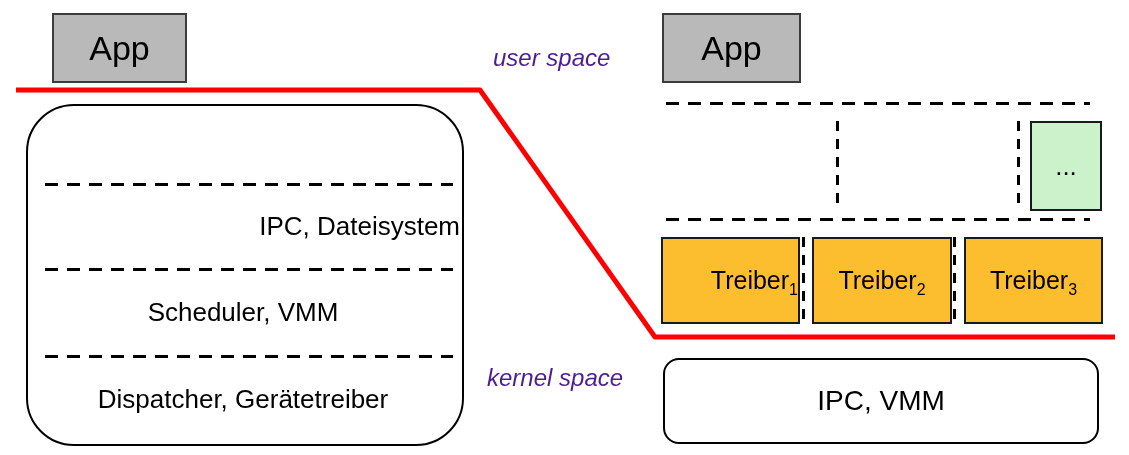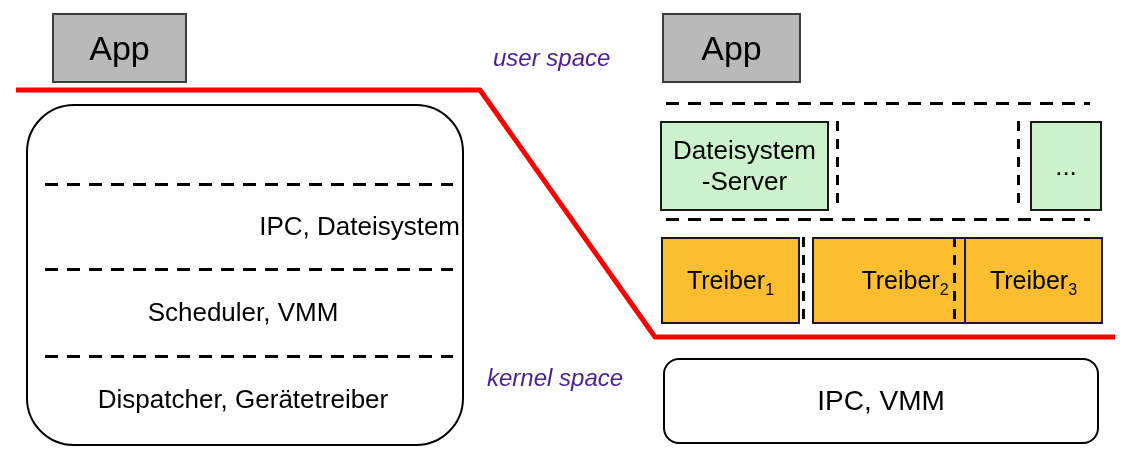--- a/index.html
+++ b/index.html
@@ -102,39 +102,33 @@
 
   <div class="abs space-label" style="left:493px;top:44px;">user space</div>
   <div class="abs space-label" style="left:487px;top:364px;">kernel space</div>
 
   <div class="abs app-box box-label" style="left:662px;top:13px;width:135px;height:66px;">
     <span>App</span>
   </div>
 
   <div class="abs hdash" style="left:666px;top:102px;width:424px;"></div>
 
-  <div class="abs server-box box-label" style="left:660px;top:121px;width:165px;height:86px;">
-    <span>
-      <span style="display:block;">Dateisystem</span>
-      <span style="display:block;">-Server</span>
-    </span>
-  </div>
   <div class="abs vdash" style="left:836px;top:121px;height:86px;"></div>
   <div class="abs vdash" style="left:1017px;top:121px;height:86px;"></div>
   <div class="abs server-box box-label" style="left:1030px;top:121px;width:68px;height:86px;">
     <span>...</span>
   </div>
 
   <div class="abs hdash" style="left:666px;top:218px;width:424px;"></div>
 
-  <div class="abs driver-box box-label" style="left:661px;top:237px;width:135px;height:83px;">
+  <div class="abs driver-box box-label" style="left:661px;top:237px;width:135px;height:83px;justify-content:flex-end;">
     <span><span>Treiber</span><sub>1</sub></span>
   </div>
   <div class="abs vdash" style="left:802px;top:237px;height:83px;"></div>
-  <div class="abs driver-box box-label" style="left:812px;top:237px;width:136px;height:83px;padding-left:23px;">
+  <div class="abs driver-box box-label" style="left:812px;top:237px;width:136px;height:83px;">
     <span><span>Treiber</span><sub>2</sub></span>
   </div>
   <div class="abs vdash" style="left:953px;top:237px;height:83px;"></div>
   <div class="abs driver-box box-label" style="left:964px;top:237px;width:135px;height:83px;">
     <span><span>Treiber</span><sub>3</sub></span>
   </div>
 
   <div class="abs kernel-box box-label" style="left:663px;top:358px;width:432px;height:82px;">
     <span>IPC, VMM</span>
   </div>

